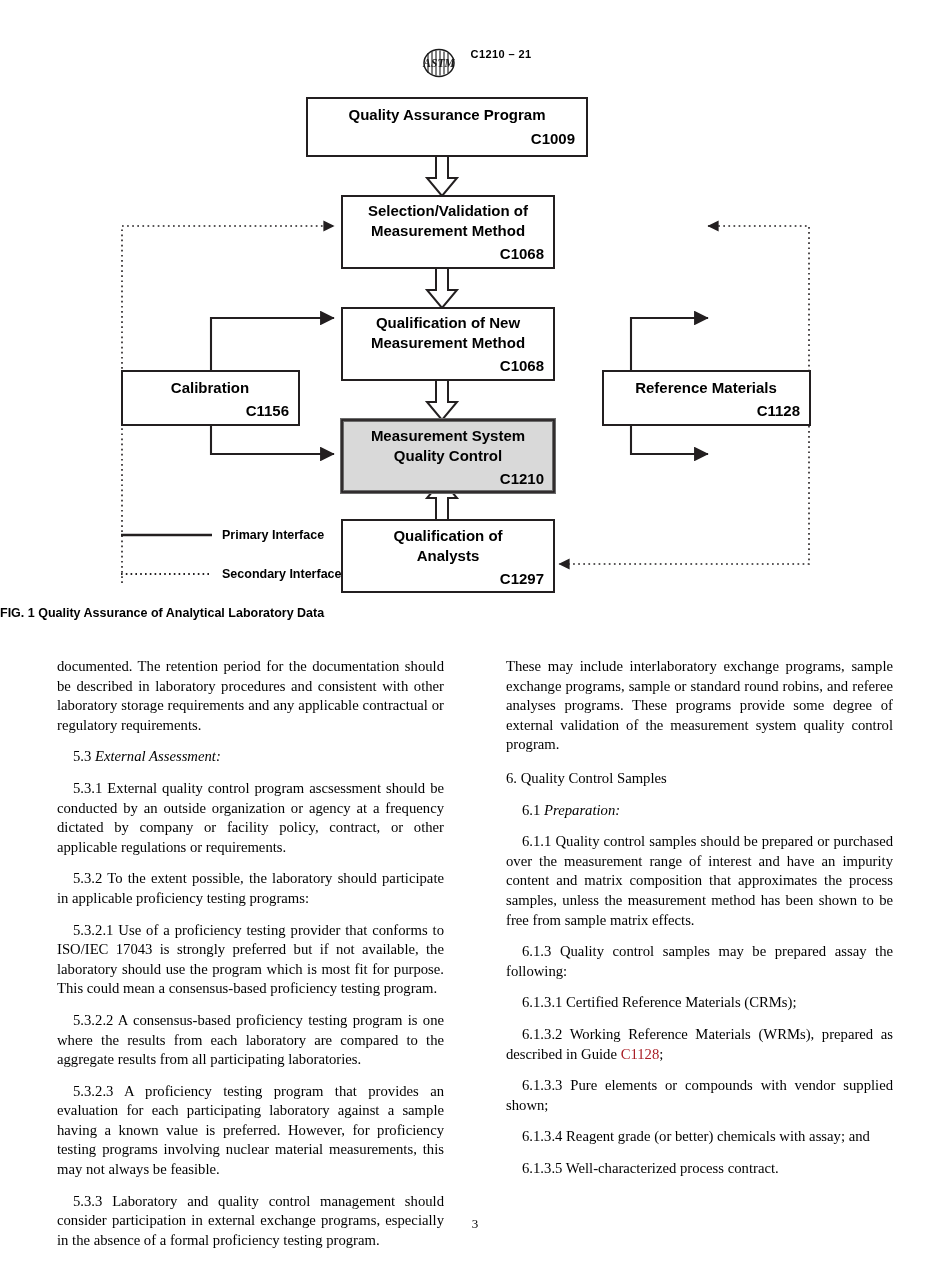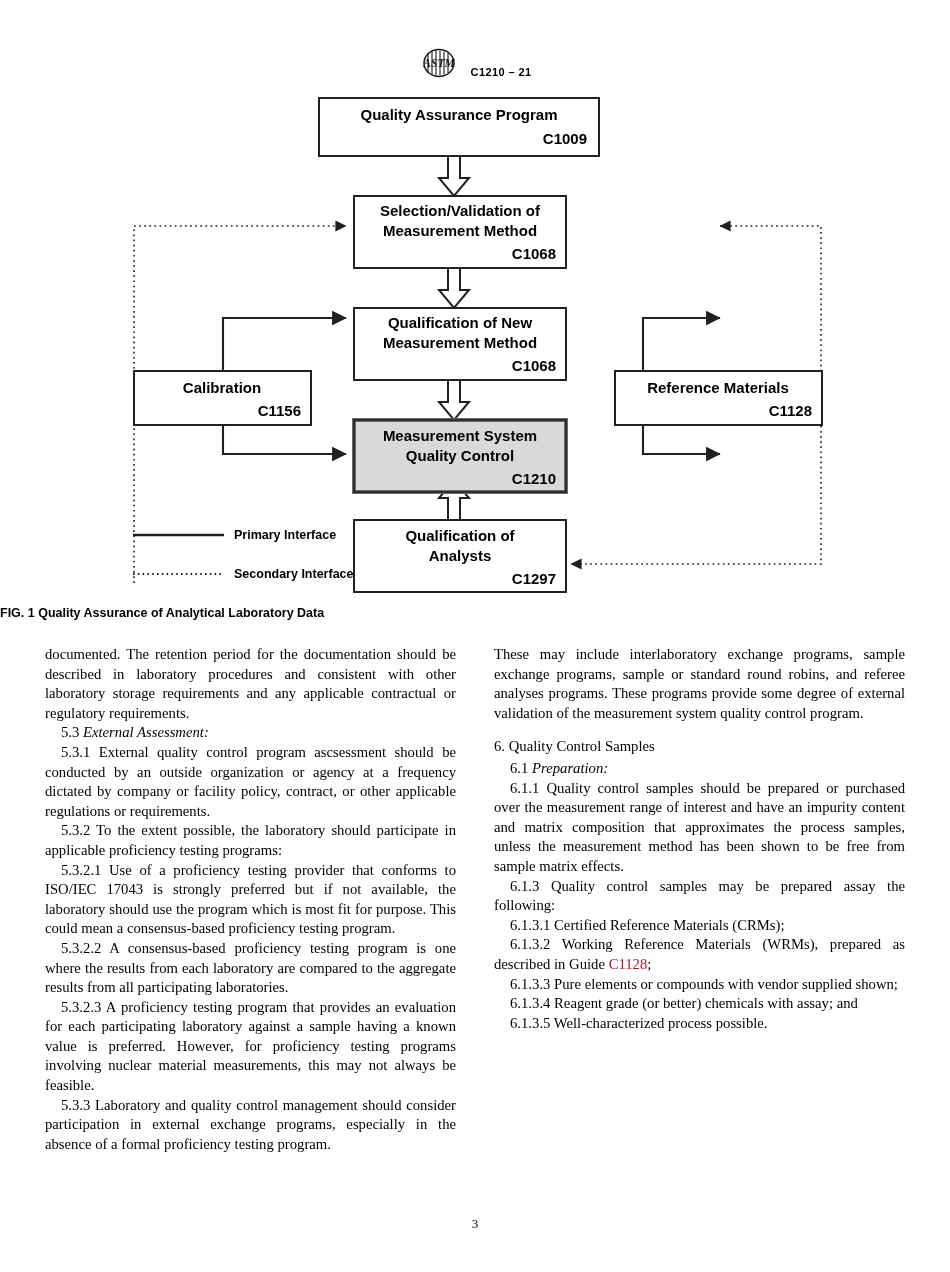--- a/index.html
+++ b/index.html
@@ -17,42 +17,42 @@
     overflow: hidden;
   }
 
   
   .page-header {
     position: absolute;
     top: 48px;
     left: 0;
     width: 950px;
     display: flex;
-    align-items: flex-end;
+    align-items: flex-start;
     justify-content: center;
     gap: 12px;
   }
   .astm-logo {
     width: 40px;
     height: 30px;
     flex: 0 0 auto;
   }
   .std-designation {
     font-family: "Liberation Sans", sans-serif;
     font-weight: bold;
     font-size: 11px;
     letter-spacing: 0.4px;
     white-space: nowrap;
   }
 
   
   .figure-area {
     position: absolute;
     top: 86px;
-    left: 48px;
+    left: 36px;
     width: 860px;
     height: 510px;
     text-align: right;
   }
   .figure-svg {
     display: block;
   }
   .fig-caption {
     position: absolute;
     top: 606px;
@@ -75,21 +75,21 @@
   }
   .column {
     width: 411px;
     font-size: 14.7px;
     line-height: 19.6px;
     text-align: justify;
     text-justify: inter-word;
     hyphens: manual;
   }
   .column p {
-    margin: 0;
+    margin: 12px;
   }
   .para-indent {
     text-indent: 16px;
   }
   .para-flush {
     text-indent: 0;
   }
   .sec-head {
     text-indent: 16px;
   }
@@ -279,18 +279,18 @@
     <p class="sec-head"><span>6.1</span><span> </span><span class="head-italic">Preparation:</span></p>
 
     <p class="para-indent">6.1.1 Quality control samples should be prepared or purchased over the measurement range of interest and have an impurity content and matrix composition that approximates the process samples, unless the measurement method has been shown to be free from sample matrix effects.</p>
     <p class="para-indent">6.1.3 Quality control samples may be prepared assay the following:</p>
     <p class="para-indent">6.1.3.1 Certified Reference Materials (CRMs);</p>
 
     <p class="para-indent"><span>6.1.3.2 Working Reference Materials (WRMs), prepared as described in Guide </span><span class="xref">C1128</span><span>;</span></p>
 
     <p class="para-indent">6.1.3.3 Pure elements or compounds with vendor supplied shown;</p>
     <p class="para-indent">6.1.3.4 Reagent grade (or better) chemicals with assay; and</p>
-    <p class="para-indent">6.1.3.5 Well-characterized process possible.</p>
+    <p class="para-indent">6.1.3.5 Well-characterized process contract.</p>
   </div>
 
 </div>
 
 <div class="page-number">3</div>
 
 </body></html>

